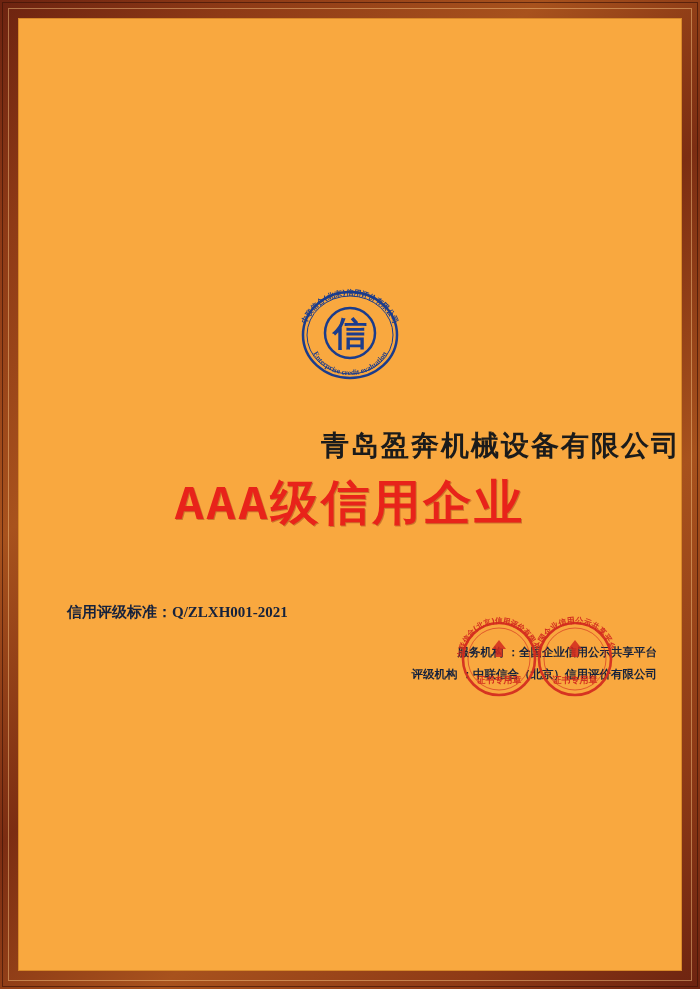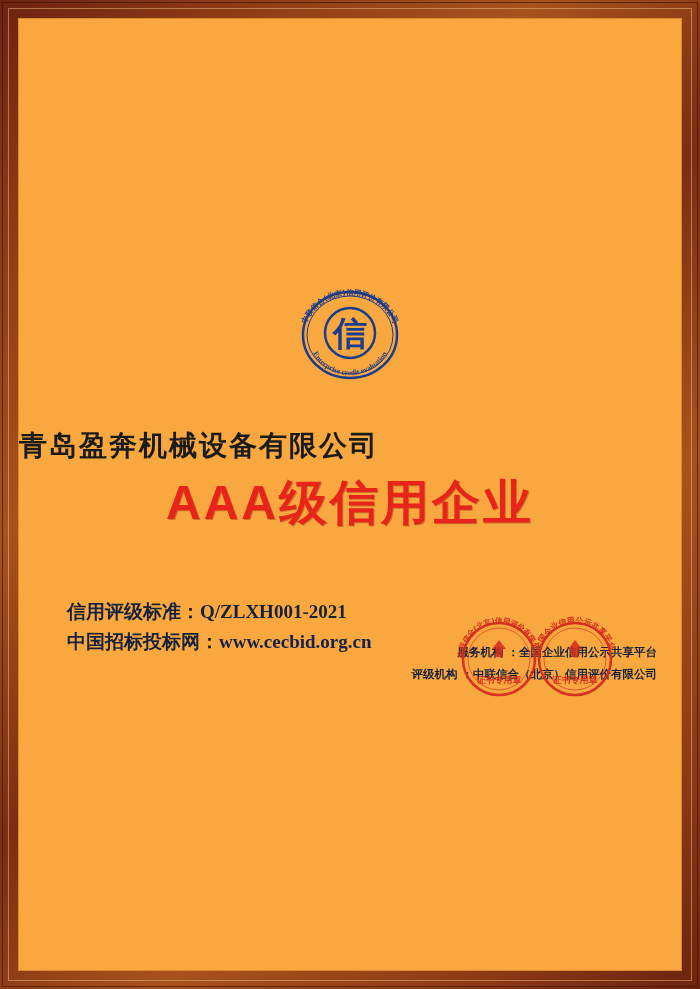--- a/index.html
+++ b/index.html
@@ -63,49 +63,49 @@
     width: 124px;
     height: 104px;
   }
   .seal svg { display: block; }
 
   
   .company-name {
     position: absolute;
     left: 0; right: 0;
     top: 408px;
-    text-align: left;
+    text-align: right;
     font-family: Liberation Mono, monospace;
     font-size: 28px;
     font-weight: bold;
     letter-spacing: 2px;
     color: #1b1b1b;
   }
   .grade-title {
     position: absolute;
     left: 0; right: 0;
     top: 452px;
     text-align: center;
-    font-family: Liberation Sans, sans-serif;
+    font-family: Liberation Mono, monospace;
     font-size: 48px;
     font-weight: bold;
     letter-spacing: 3px;
     color: #e8231a;
     text-shadow: 1px 1px 0 rgba(120, 20, 10, .35);
   }
 
   
   .details {
     position: absolute;
     left: 48px;
     top: 578px;
     width: 420px;
     color: #16223c;
     font-family: "Liberation Serif", "DejaVu Serif", serif;
-    font-size: 19px;
+    font-size: 15px;
     font-weight: bold;
     line-height: 30px;
   }
   .details .row { white-space: nowrap; }
   .details .url { color: #14224a; }
 
   
   .agency-block {
     position: absolute;
     right: 24px;
@@ -169,23 +169,20 @@
       </div>
     </div>
 
     <div class="company-name">青岛盈奔机械设备有限公司</div>
 
     <div class="grade-title">AAA级信用企业</div>
 
     <div class="details">
       <div class="row">
         <span>信用评级标准：</span><span>Q/ZLXH001-2021</span>
-      </div>
-      <div class="row">
-        <span>中国招标投标网：</span><span class="url">www.cecbid.org.cn</span>
       </div>
     </div>
 
     <div class="agency-block">
       <div>
         <span>服务机构 ：</span><span>全国企业信用公示共享平台</span>
       </div>
       <div>
         <span>评级机构 ：</span><span>中联信合（北京）信用评价有限公司</span>
       </div>

